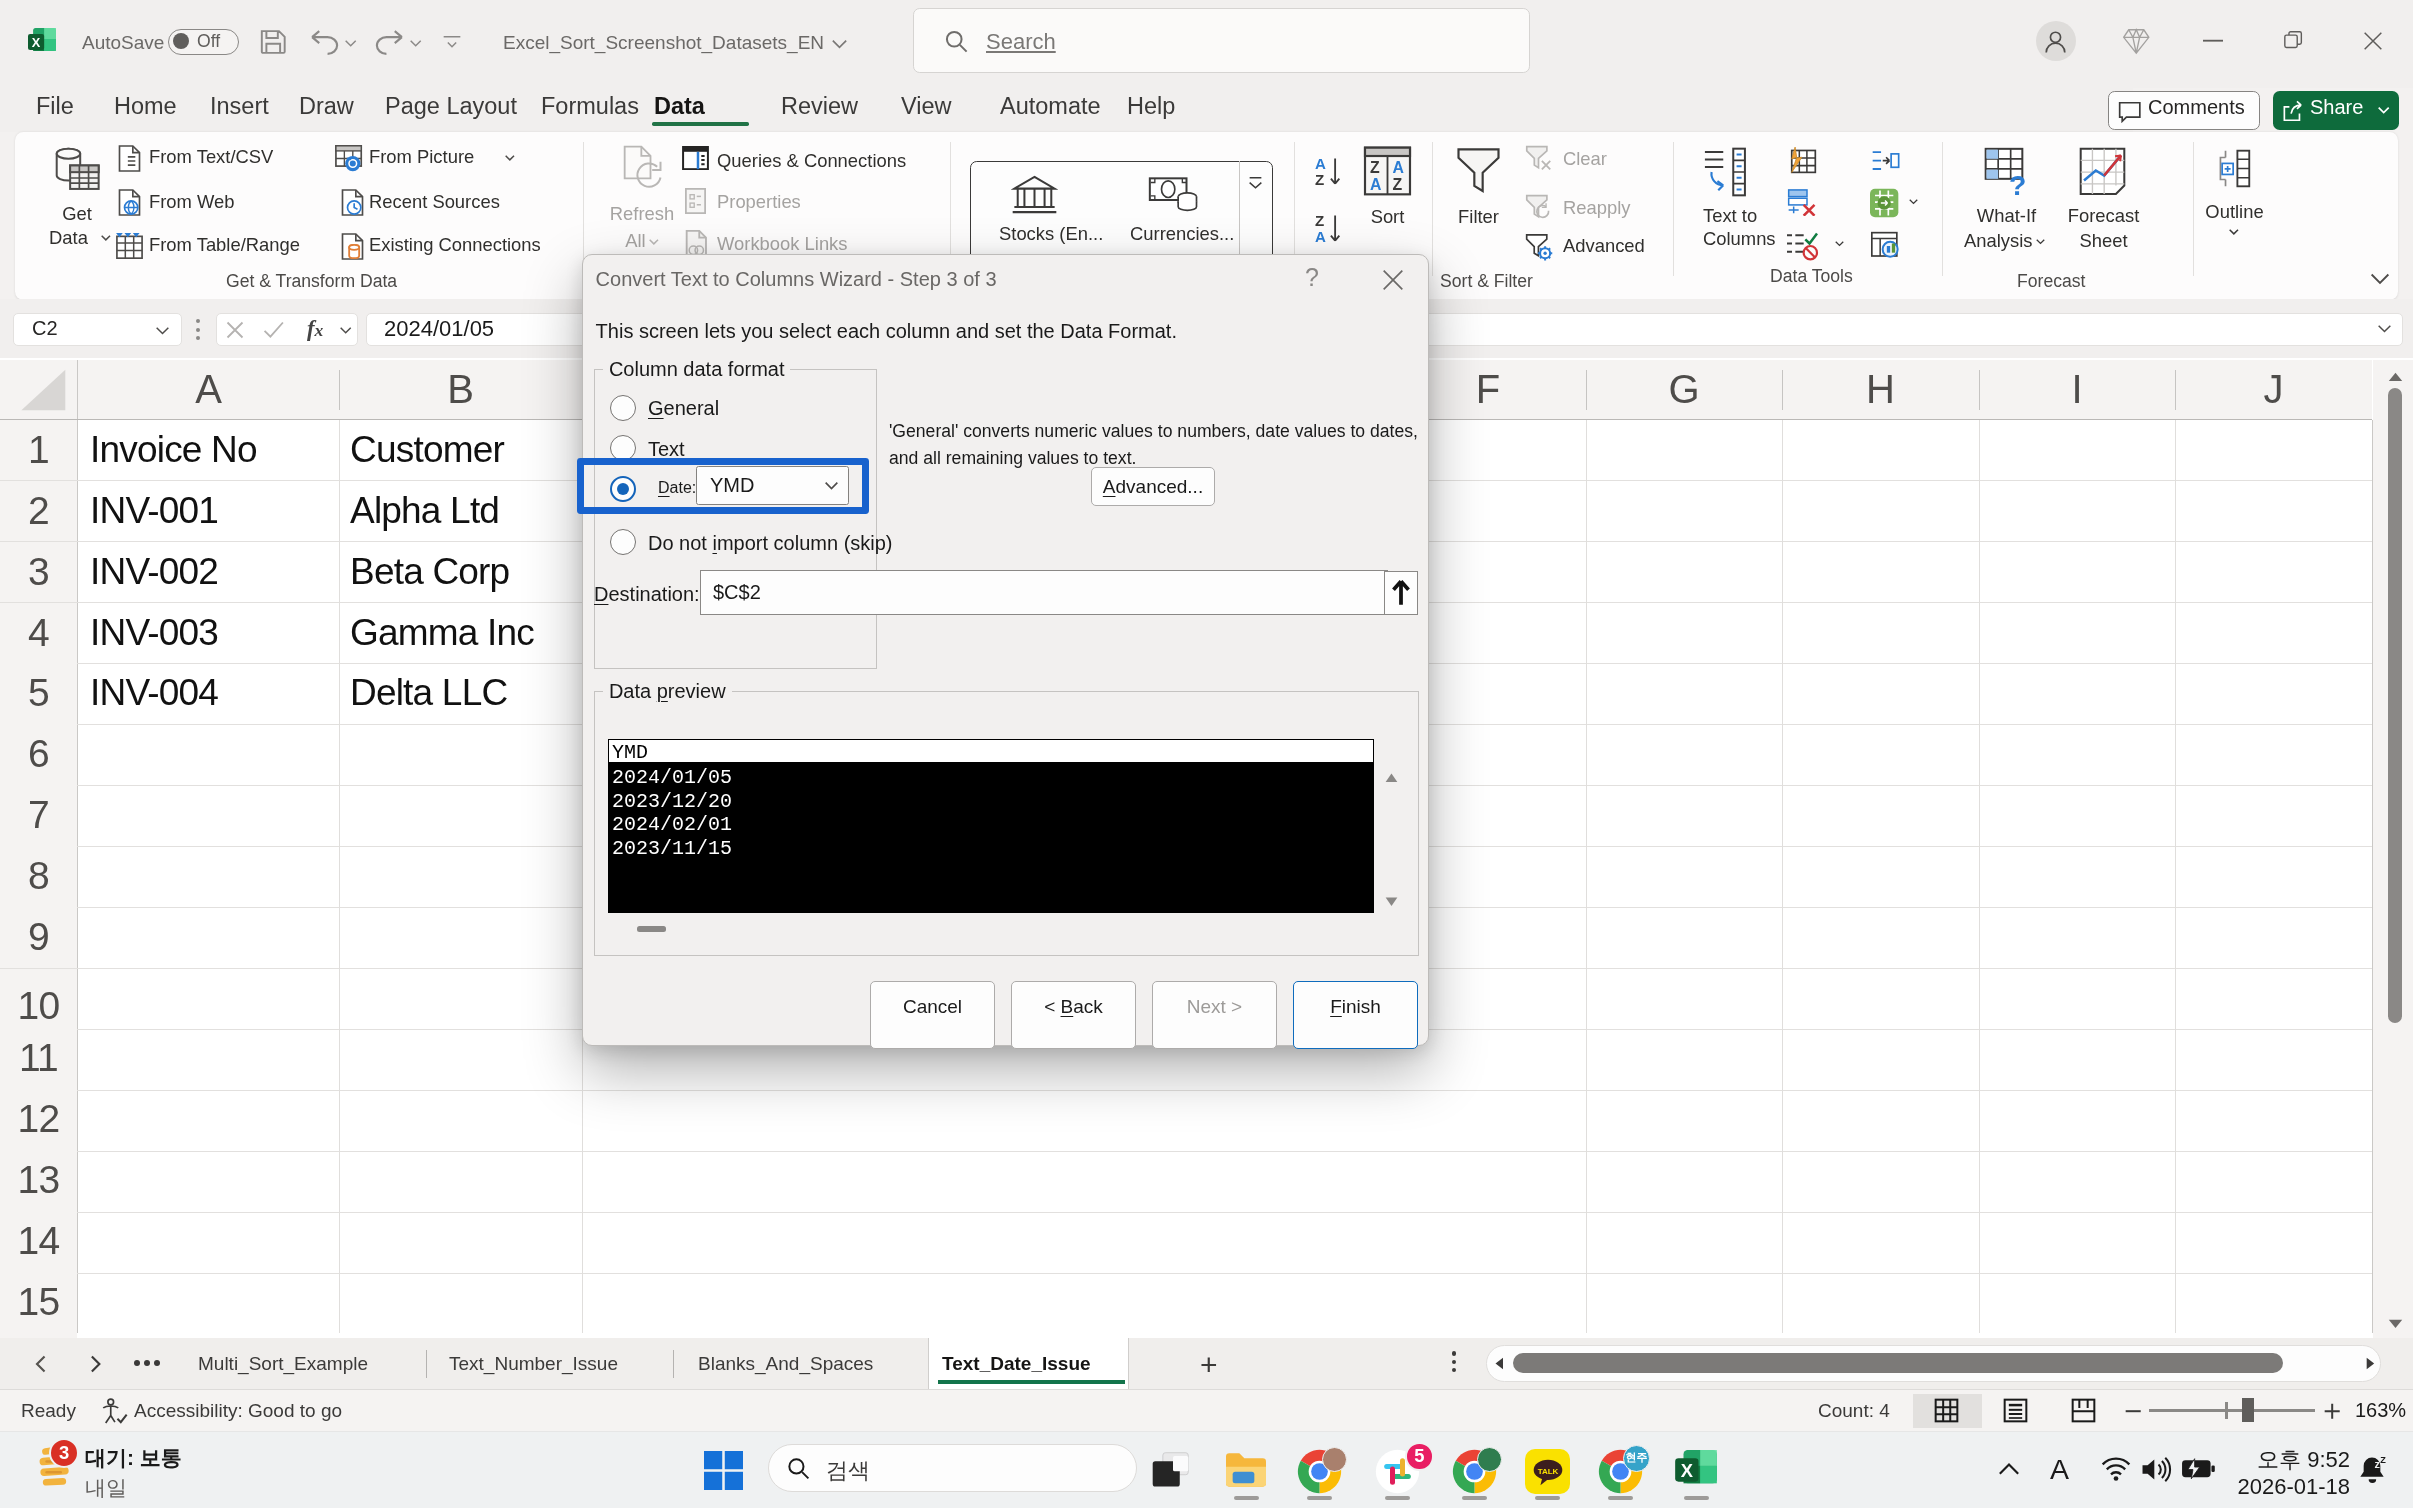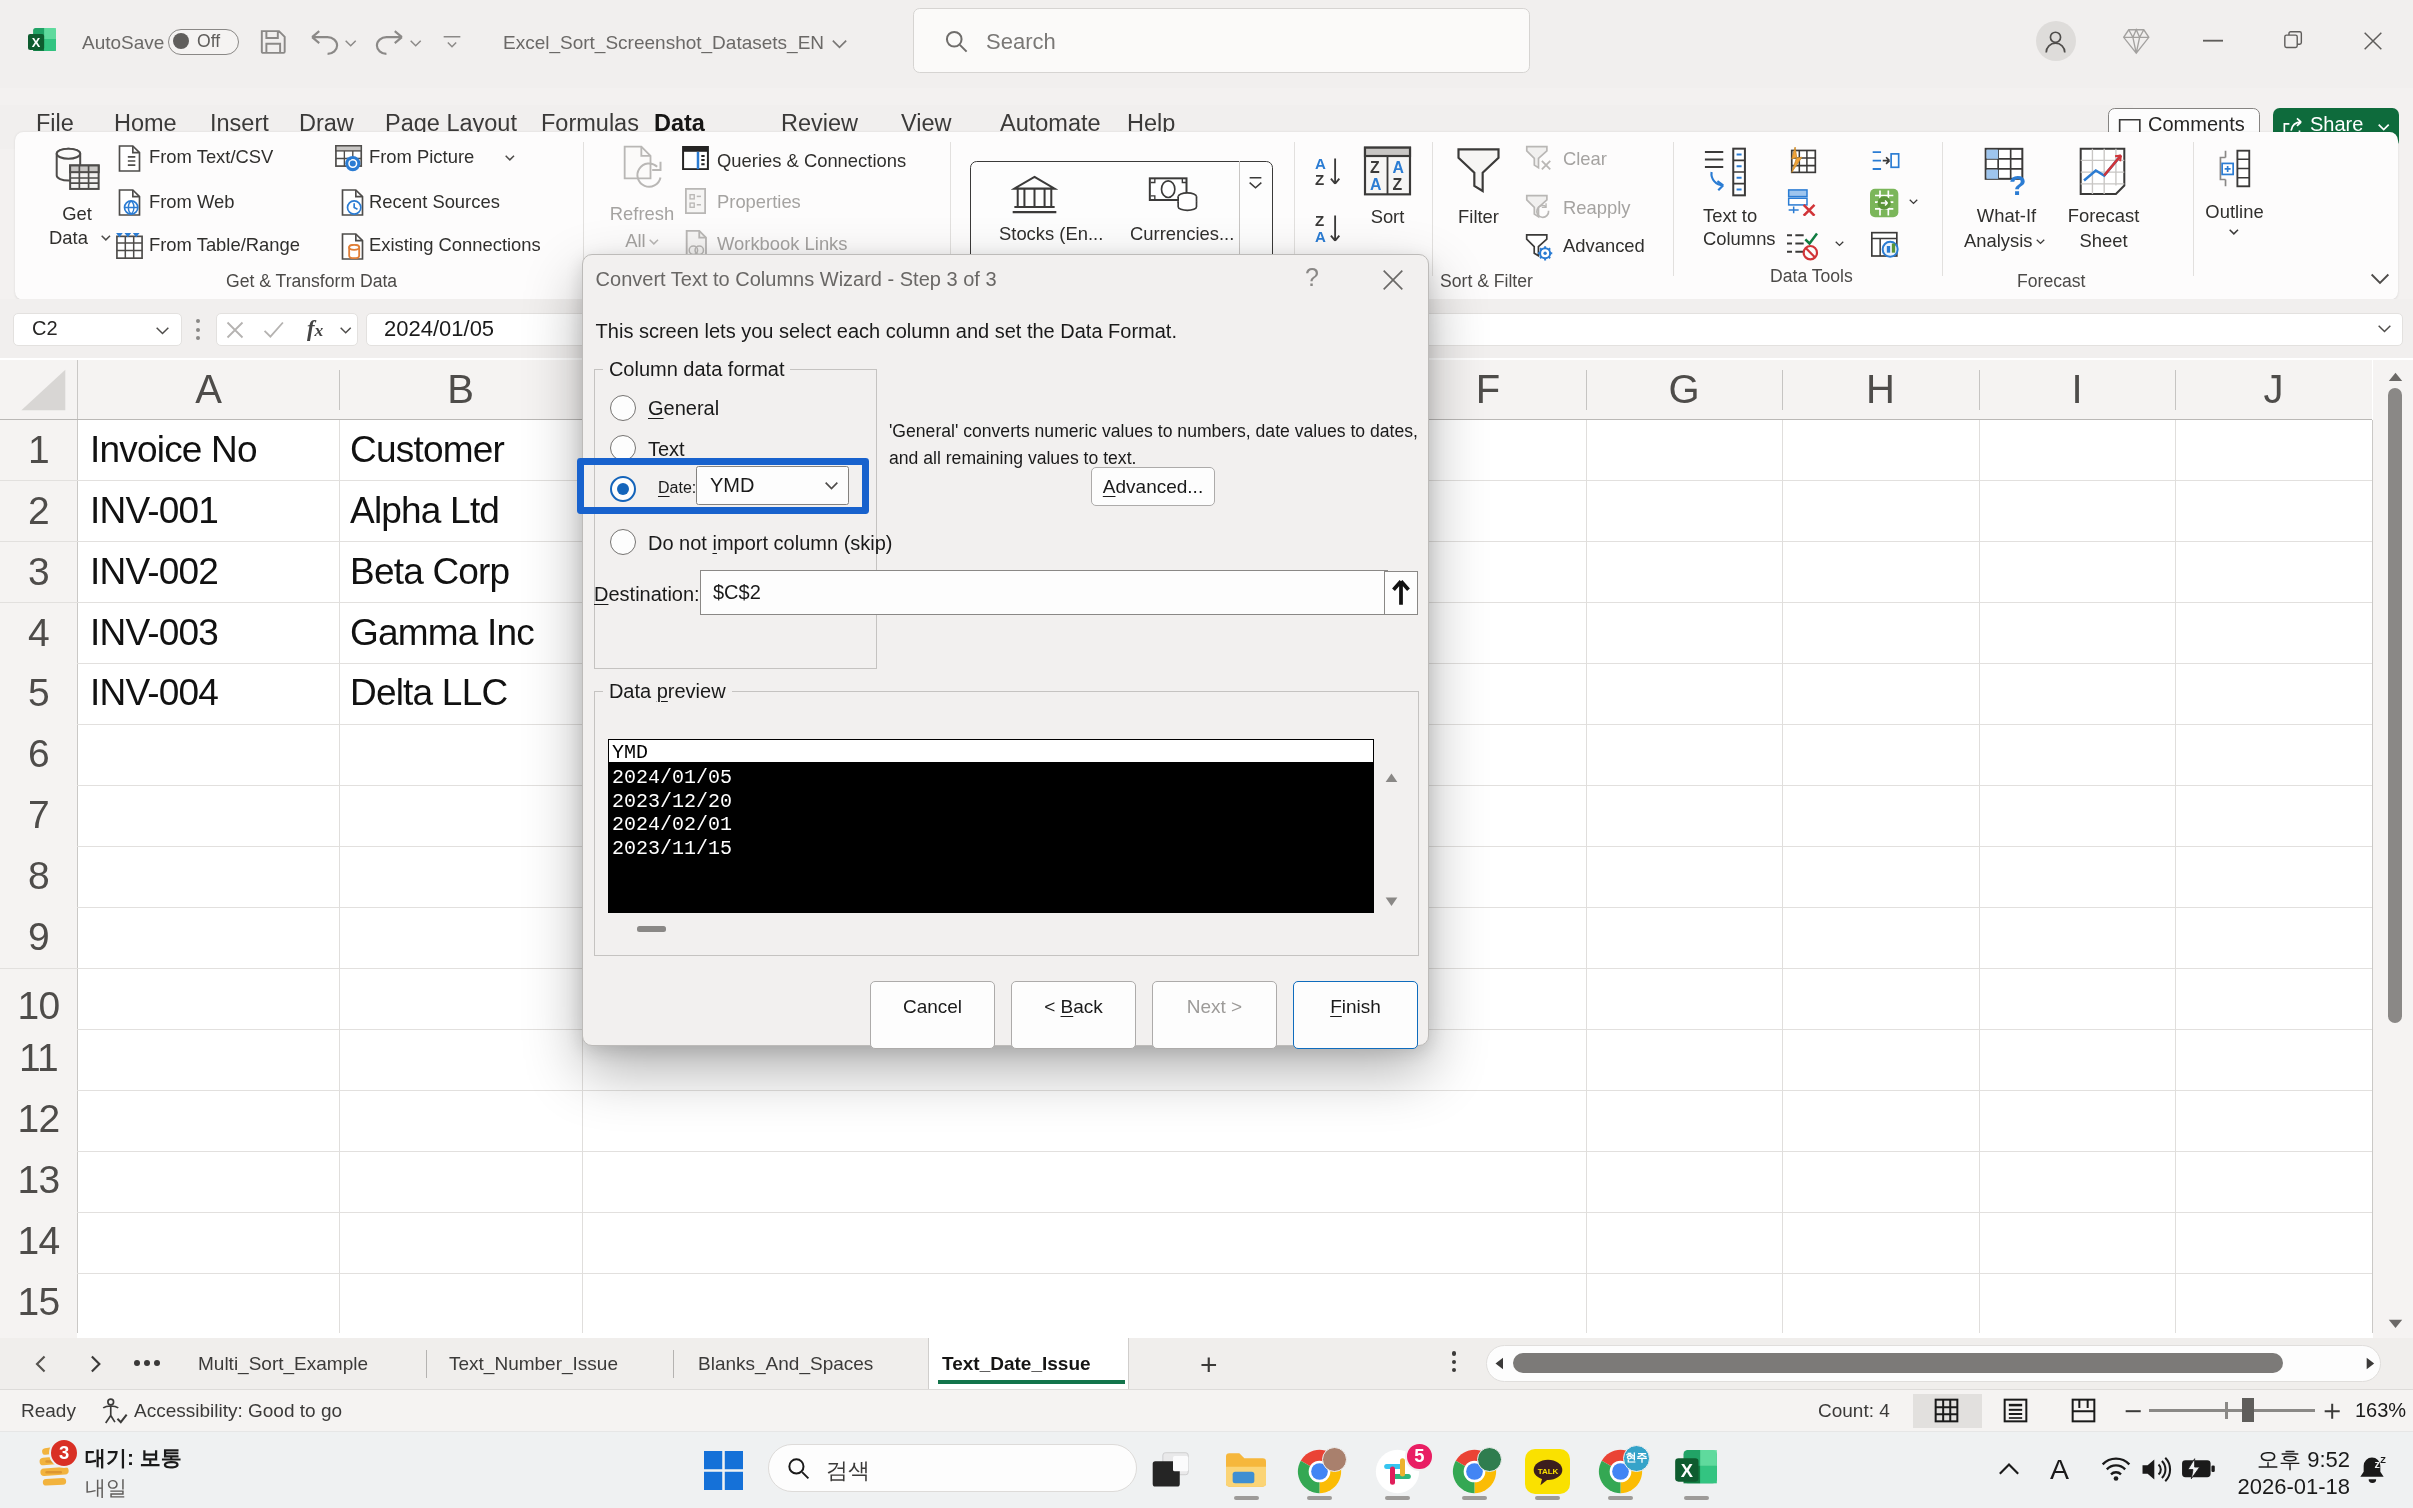--- a/index.html
+++ b/index.html
@@ -5,21 +5,21 @@
   * { margin:0; padding:0; box-sizing:border-box; }
   html,body { width:2413px; height:1508px; overflow:hidden; }
   body { font-family:"Liberation Sans", sans-serif; background:#f3f1f0; }
   #screen { position:relative; width:2413px; height:1508px; background:#f3f1f0; }
   .abs { position:absolute; }
   svg { display:block; }
   
   #titlebar { position:absolute; left:0; top:0; width:2413px; height:88px; background:#f1efee; }
   .graytxt { color:#6b6967; }
   
-  #menubar { position:absolute; left:0; top:88px; width:2133px; height:44px; background:#f1efee;margin-top:17px; }
+  #menubar { position:absolute; left:0; top:88px; width:2133px; height:44px; background:#f1efee; }
   .tab { position:absolute; top:5px; font-size:23.5px; color:#3b3a39; }
   
   #ribbon { position:absolute; left:15px; top:132px; width:2383px; height:168px; background:#fdfcfc; border-radius:8.4px; box-shadow:0 0.8px 2.5px rgba(0,0,0,0.10); }
   .rsep { position:absolute; top:10px; height:134px; width:0.8px; background:#e2e0de; }
   .rlabel { position:absolute; font-size:17.6px; color:#4c4a48; white-space:nowrap; }
   .rtxt { position:absolute; font-size:18.4px; color:#302f2d; white-space:nowrap; }
   .rtxt-gray { position:absolute; font-size:18.4px; color:#a5a3a1; white-space:nowrap; }
   
   #fbar { position:absolute; left:0; top:299px; width:2413px; height:59px; background:#f1efee; }
   .fbox { position:absolute; background:#fff; border:0.8px solid #e3e1df; border-radius:5px; }
@@ -86,21 +86,21 @@
     <div class="abs graytxt" style="left:503px;top:32px;font-size:19px;letter-spacing:0px;">Excel_Sort_Screenshot_Datasets_EN</div>
     <svg class="abs" style="left:831px;top:39px" width="17" height="10" viewBox="0 0 20 12">
         <path d="M2 2 L10 10 L18 2" fill="none" stroke="#7a7876" stroke-width="2"></path>
       </svg>
 
     <div class="abs" style="left:913px;top:8.4px;width:617px;height:65px;background:#fbfaf9;border:0.8px solid #d6d4d2;border-radius:6.7px;"></div>
     <svg class="abs" style="left:943px;top:28px" width="27" height="27" viewBox="0 0 24 24">
         <circle cx="10" cy="10" r="6.5" fill="none" stroke="#6f6d6b" stroke-width="1.8"></circle>
         <path d="M15 15 L21 21" stroke="#6f6d6b" stroke-width="1.8"></path>
       </svg>
-    <div class="abs" style="left:986px;top:28.5px;font-size:22px;color:#7a7876;">Search</div>
+    <div class="abs" style="left:986px;top:28.5px;font-size:22px;color:#7a7876;text-decoration:underline;">Search</div>
 
     <div class="abs" style="left:2036px;top:21px;width:40px;height:40px;border-radius:50%;background:#dedcda;"></div>
     <svg class="abs" style="left:2042px;top:28px" width="27" height="27" viewBox="0 0 32 32">
         <circle cx="16" cy="11" r="6" fill="none" stroke="#4f4d4b" stroke-width="2"></circle>
         <path d="M5 29 a11 11 0 0 1 22 0" fill="none" stroke="#4f4d4b" stroke-width="2"></path>
       </svg>
 
     <svg class="abs" style="left:2122px;top:28px" width="28.5" height="27" viewBox="0 0 34 32">
         <path d="M8 2 H26 L32 11 L17 30 L2 11 Z M2 11 H32 M8 2 L13 11 L17 2 L21 11 L26 2 M13 11 L17 30 L21 11" fill="none" stroke="#a3a19f" stroke-width="1.6"></path>
       </svg>

